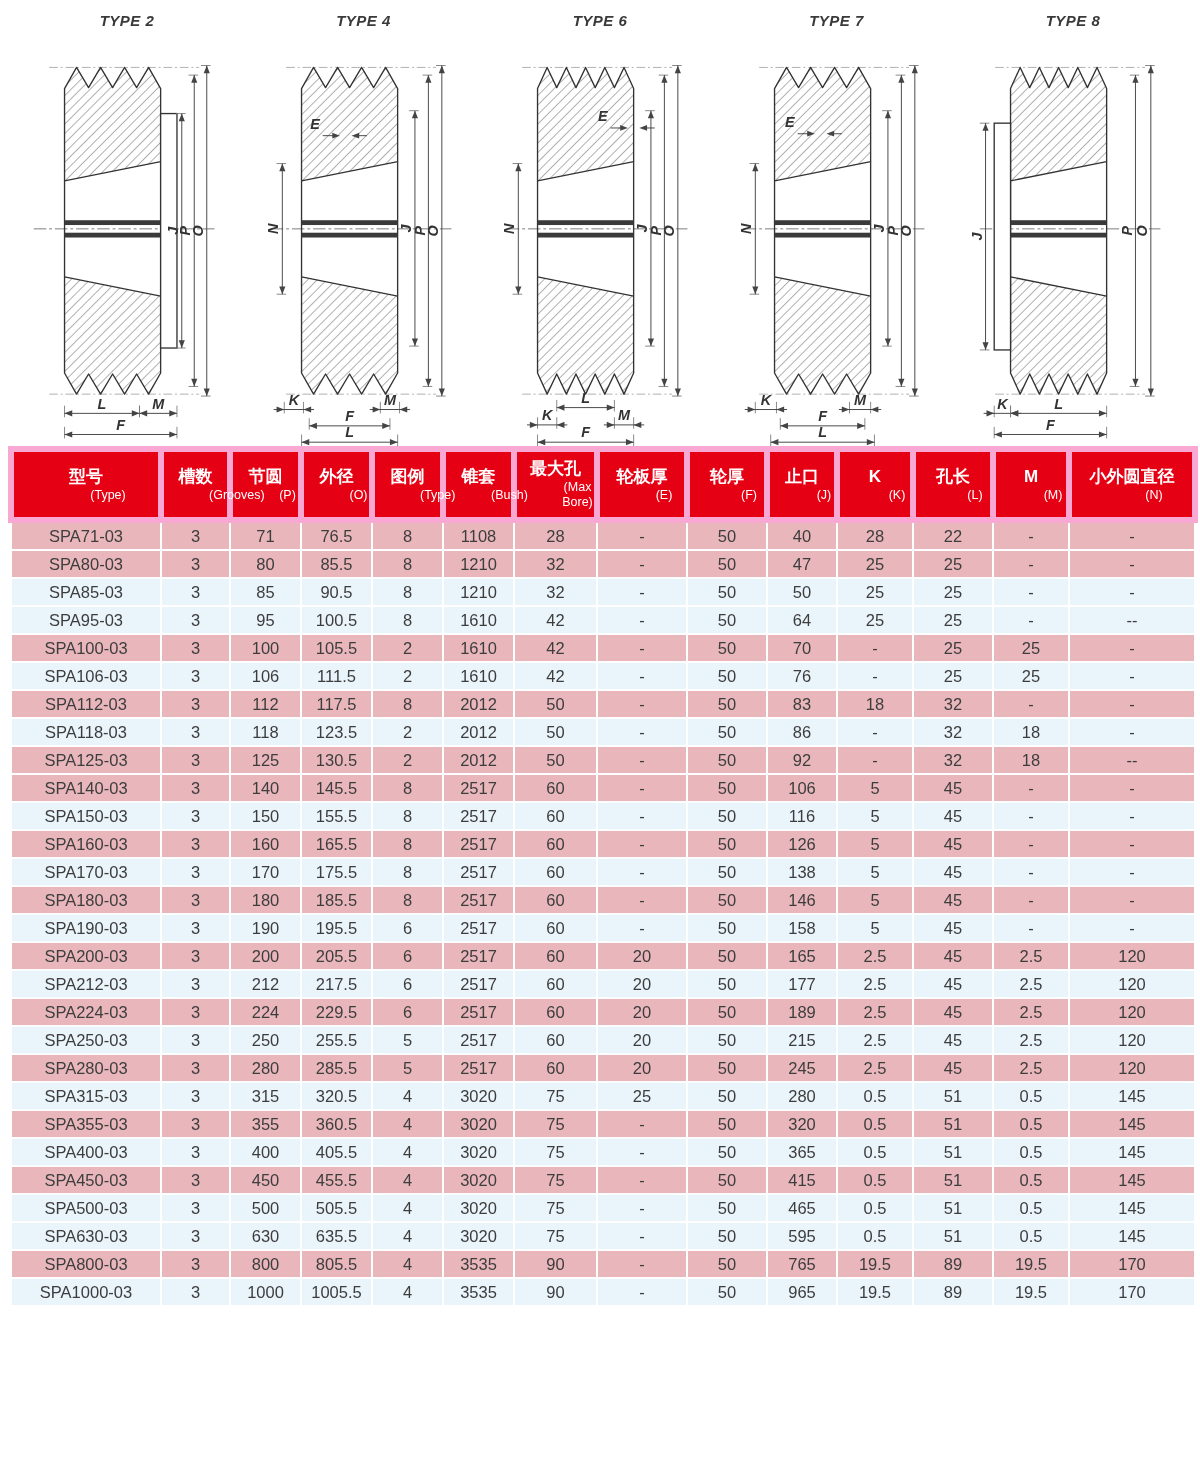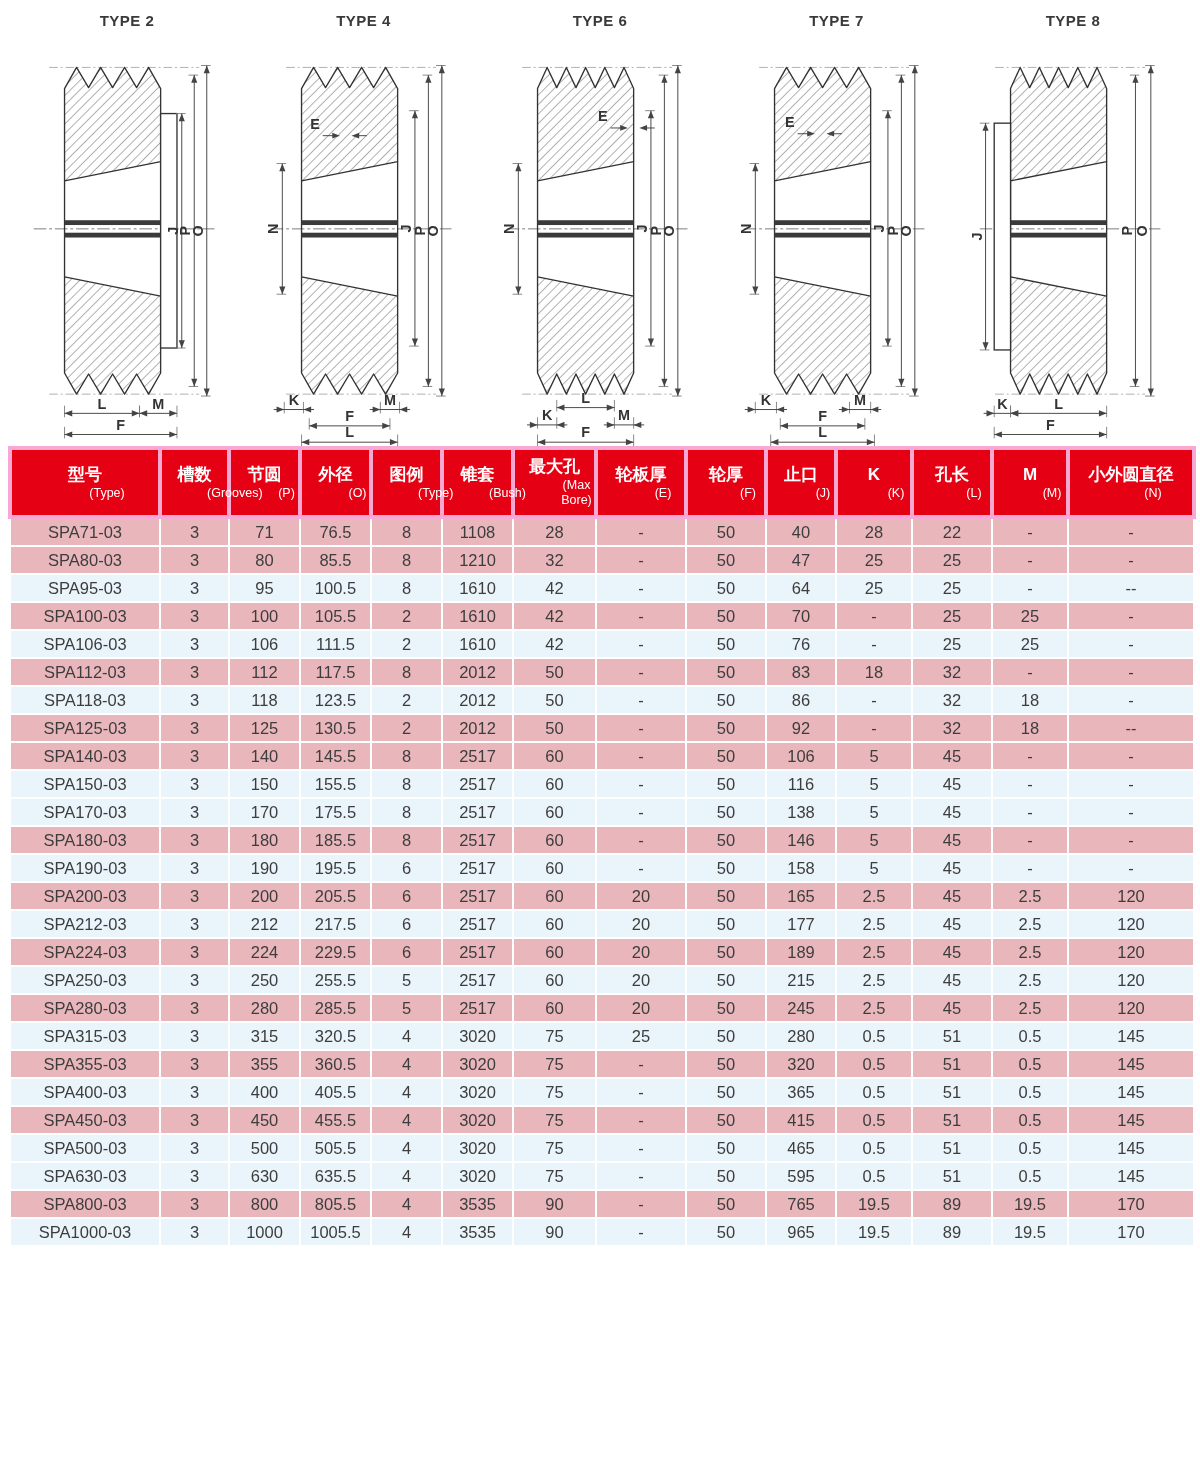--- a/index.html
+++ b/index.html
@@ -4,40 +4,40 @@
 <style>
   html,body{margin:0;padding:0;}
   body{
     width:1200px;height:1480px;overflow:hidden;background:#fff;
     font-family:"Liberation Sans","DejaVu Sans",sans-serif;
   }
   .page{width:1200px;height:1480px;position:relative;}
   
   .drawings-row{
     display:flex;justify-content:space-between;align-items:center;
-    padding:6px 12px 0 12px;height:446px;box-sizing:border-box;
+    padding:6px 12px 0 12px;height:446px;box-sizing:border-box;font-style:italic;
   }
   .drawing{margin:0;display:flex;flex-direction:column;align-items:center;width:230px;}
   .drawing-title{
     font-weight:bold;font-size:15px;color:#3a3a3a;letter-spacing:.5px;
     margin:6px 0 0 0;text-align:center;
   }
   .drawing-svg{width:224px;height:418px;display:block;}
   .drawing-svg text{
     font-family:"Liberation Sans","DejaVu Sans",sans-serif;
     font-size:15px;font-weight:600;fill:#333;
   }
   
   table.spec{
     width:1184px;margin:0 8px;border-collapse:collapse;table-layout:fixed;
     border-bottom:2px solid #d9d9d9;
   }
   table.spec th{
     background:var(--header-bg,#e60014);color:var(--header-text,#fff);
-    border:4px solid #f9a8d4;padding:6px 1px 7px 1px;vertical-align:middle;
+    border:6px solid #f9a8d4;padding:6px 1px 7px 1px;vertical-align:middle;
   }
   .th-zh{font-size:17px;font-weight:700;line-height:1.25;text-align:center;}
   .th-en{font-size:12.5px;font-weight:400;line-height:1.2;margin-top:1px;text-align:center;padding-left:44px;}
   table.spec td{
     border:2px solid #fff;height:26px;padding:0;text-align:center;
     font-size:16.5px;color:var(--cell-text,#3d3d3d);line-height:1;
   }
   tr.row-pink td{background:var(--row-pink,#e9b7bb);}
   tr.row-blue td{background:var(--row-blue,#eaf4fb);}
 </style>
@@ -481,20 +481,36 @@
           <td>32</td>
           <td>-</td>
           <td>50</td>
           <td>47</td>
           <td>25</td>
           <td>25</td>
           <td>-</td>
           <td>-</td>
         </tr>
         <tr class="row-blue">
+          <td>SPA85-03</td>
+          <td>3</td>
+          <td>85</td>
+          <td>90.5</td>
+          <td>8</td>
+          <td>1210</td>
+          <td>32</td>
+          <td>-</td>
+          <td>50</td>
+          <td>50</td>
+          <td>25</td>
+          <td>25</td>
+          <td>-</td>
+          <td>-</td>
+        </tr>
+        <tr class="row-blue">
           <td>SPA95-03</td>
           <td>3</td>
           <td>95</td>
           <td>100.5</td>
           <td>8</td>
           <td>1610</td>
           <td>42</td>
           <td>-</td>
           <td>50</td>
           <td>64</td>
@@ -603,20 +619,36 @@
           <td>SPA150-03</td>
           <td>3</td>
           <td>150</td>
           <td>155.5</td>
           <td>8</td>
           <td>2517</td>
           <td>60</td>
           <td>-</td>
           <td>50</td>
           <td>116</td>
+          <td>5</td>
+          <td>45</td>
+          <td>-</td>
+          <td>-</td>
+        </tr>
+        <tr class="row-pink">
+          <td>SPA160-03</td>
+          <td>3</td>
+          <td>160</td>
+          <td>165.5</td>
+          <td>8</td>
+          <td>2517</td>
+          <td>60</td>
+          <td>-</td>
+          <td>50</td>
+          <td>126</td>
           <td>5</td>
           <td>45</td>
           <td>-</td>
           <td>-</td>
         </tr>
         <tr class="row-blue">
           <td>SPA170-03</td>
           <td>3</td>
           <td>170</td>
           <td>175.5</td>

